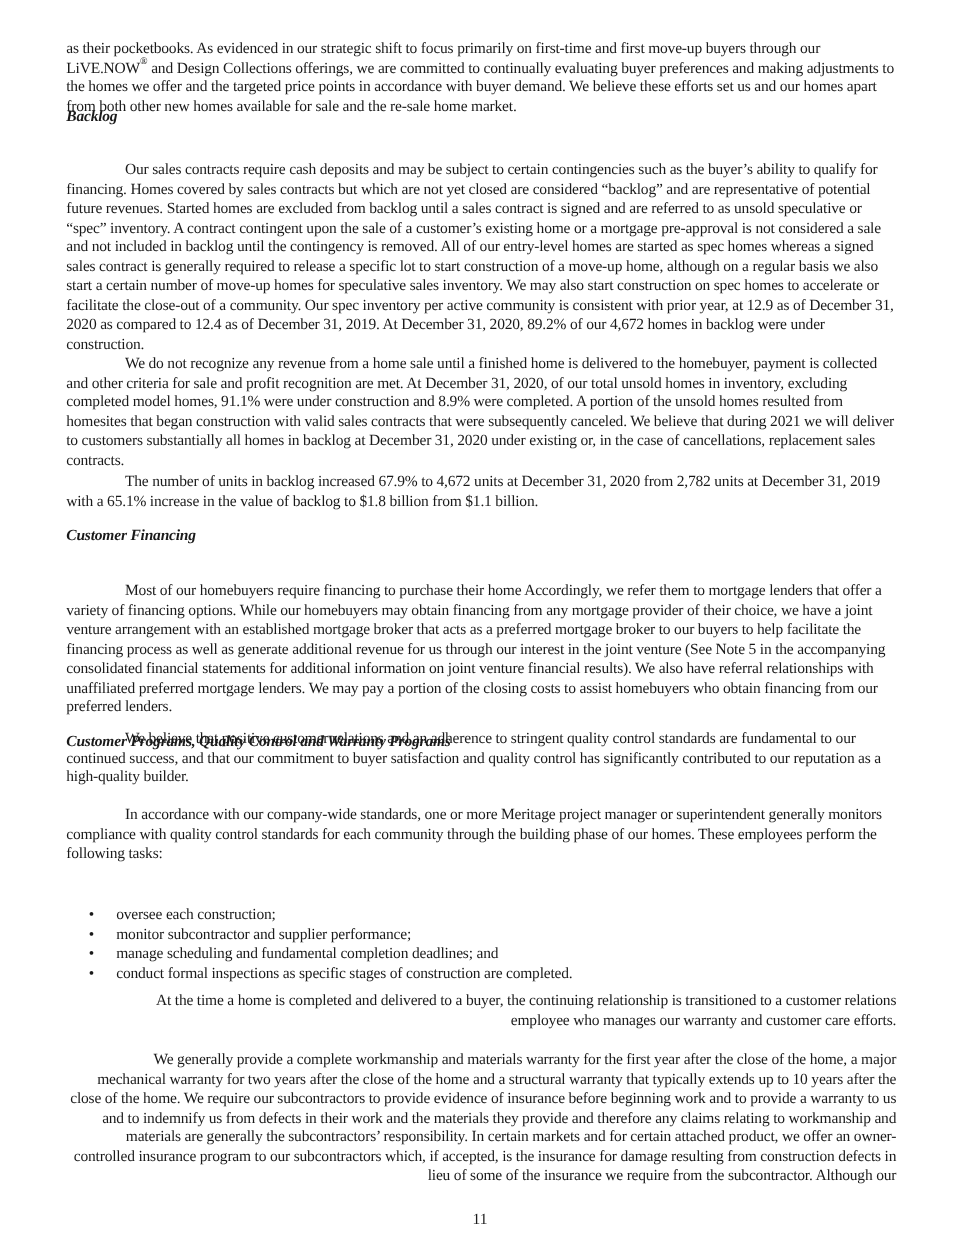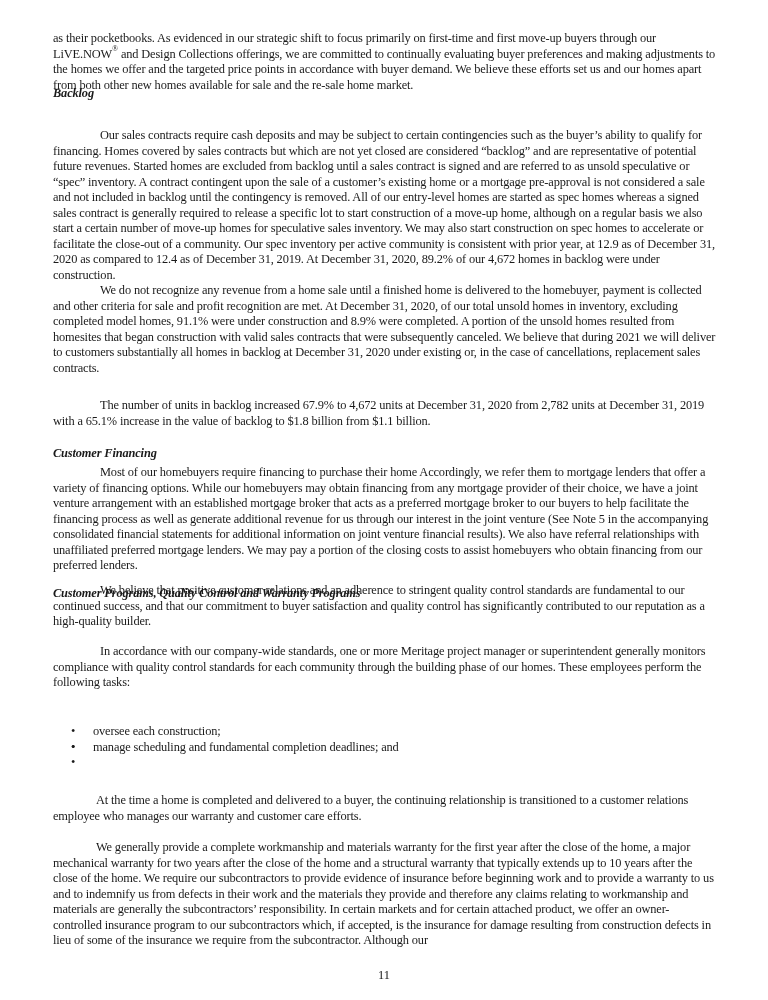--- a/index.html
+++ b/index.html
@@ -2,21 +2,21 @@
 <html><head>
 <meta charset="utf-8">
 <style>
   html, body { margin: 0; padding: 0; background: #ffffff; }
   body { width: 768px; height: 1000px; position: relative; overflow: hidden;
          font-family: "Liberation Serif", "DejaVu Serif", serif; color: #1a1a1a; }
   .page { position: absolute; left: 53px; width: 664px; top: 0; }
   .blk { position: absolute; left: 0; width: 664px; font-size: 12.4px; line-height: 15.5px;
          letter-spacing: -0.15px; }
   .indent { text-indent: 47px; }
-  .indent-sm { text-indent: 43px; }
+  .indent-sm { text-indent: 43px; text-align: right; }
   .heading { font-style: italic; font-weight: bold; }
   sup { font-size: 8px; line-height: 0; position: relative; top: -1px; }
   .bullets { list-style: none; margin: 0; padding: 0; }
   .bullets li { position: relative; padding-left: 40px; }
   .bullets li .dot { position: absolute; left: 18px; }
   .pagenum { position: absolute; top: 968px; left: 0; width: 768px; text-align: center;
              font-size: 12.4px; }
 </style>
 </head>
 <body>
@@ -24,37 +24,37 @@
 <div class="page">
 
   <div class="blk" style="top:31px;"><span>as their pocketbooks. As evidenced in our strategic shift to focus primarily on first-time and first move-up buyers through our LiVE.NOW</span><sup>®</sup><span>  and Design Collections offerings, we are committed to continually evaluating buyer preferences and making adjustments to the homes we offer and the targeted price points in accordance with buyer demand. We believe these efforts set us and our homes apart from both other new homes available for sale and the re-sale home market.</span></div>
 
   <div class="blk heading" style="top:86px;">Backlog</div>
 
   <div class="blk indent" style="top:128px;">Our sales contracts require cash deposits and may be subject to certain contingencies such as the buyer’s ability to qualify for financing. Homes covered by sales contracts but which are not yet closed are considered “backlog” and are representative of potential future revenues. Started homes are excluded from backlog until a sales contract is signed and are referred to as unsold speculative or “spec” inventory. A contract contingent upon the sale of a customer’s existing home or a mortgage pre-approval is not considered a sale and not included in backlog until the contingency is removed. All of our entry-level homes are started as spec homes whereas a signed sales contract is generally required to release a specific lot to start construction of a move-up home, although on a regular basis we also start a certain number of move-up homes for speculative sales inventory. We may also start construction on spec homes to accelerate or facilitate the close-out of a community. Our spec inventory per active community is consistent with prior year, at 12.9 as of December 31, 2020 as compared to 12.4 as of December 31, 2019. At December 31, 2020, 89.2% of our 4,672 homes in backlog were under construction.</div>
 
   <div class="blk indent" style="top:283px;">We do not recognize any revenue from a home sale until a finished home is delivered to the homebuyer, payment is collected and other criteria for sale and profit recognition are met. At December 31, 2020, of our total unsold homes in inventory, excluding completed model homes, 91.1% were under construction and 8.9% were completed. A portion of the unsold homes resulted from homesites that began construction with valid sales contracts that were subsequently canceled. We believe that during 2021 we will deliver to customers substantially all homes in backlog at December 31, 2020 under existing or, in the case of cancellations, replacement sales contracts.</div>
 
-  <div class="blk indent" style="top:398px;">The number of units in backlog increased 67.9% to 4,672 units at December 31, 2020 from 2,782 units at December 31, 2019 with a 65.1% increase in the value of backlog to $1.8 billion from $1.1 billion.</div>
+  <div class="blk indent" style="top:378px;">The number of units in backlog increased 67.9% to 4,672 units at December 31, 2020 from 2,782 units at December 31, 2019 with a 65.1% increase in the value of backlog to $1.8 billion from $1.1 billion.</div>
 
-  <div class="blk heading" style="top:446px;font-family:Liberation Serif, serif;">Customer Financing</div>
+  <div class="blk heading" style="top:421px;font-family:Liberation Serif, serif;">Customer Financing</div>
 
   <div class="blk indent" style="top:465px;">Most of our homebuyers require financing to purchase their home Accordingly, we refer them to mortgage lenders that offer a variety of financing options. While our homebuyers may obtain financing from any mortgage provider of their choice, we have a joint venture arrangement with an established mortgage broker that acts as a preferred mortgage broker to our buyers to help facilitate the financing process as well as generate additional revenue for us through our interest in the joint venture (See Note 5 in the accompanying consolidated financial statements for additional information on joint venture financial results). We also have referral relationships with unaffiliated preferred mortgage lenders. We may pay a portion of the closing costs to assist homebuyers who obtain financing from our preferred lenders.</div>
 
   <div class="blk heading" style="top:586px;">Customer Programs, Quality Control and Warranty Programs</div>
 
   <div class="blk indent" style="top:583px;">We believe that positive customer relations and an adherence to stringent quality control standards are fundamental to our continued success, and that our commitment to buyer satisfaction and quality control has significantly contributed to our reputation as a high-quality builder.</div>
 
   <div class="blk indent" style="top:644px;">In accordance with our company-wide standards, one or more Meritage project manager or superintendent generally monitors compliance with quality control standards for each community through the building phase of our homes. These employees perform the following tasks:</div>
 
   <ul class="blk bullets" style="top:724px;">
     <li><span class="dot">•</span><span>oversee each construction;</span></li>
-    <li><span class="dot">•</span></li>
+    <li><span class="dot">•</span><span>monitor subcontractor and supplier performance;</span></li>
     <li><span class="dot">•</span><span>manage scheduling and fundamental completion deadlines; and</span></li>
-    <li><span class="dot">•</span></li>
+    <li><span class="dot">•</span><span>conduct formal inspections as specific stages of construction are completed.</span></li>
   </ul>
 
   <div class="blk indent-sm" style="top:793px;">At the time a home is completed and delivered to a buyer, the continuing relationship is transitioned to a customer relations employee who manages our warranty and customer care efforts.</div>
 
   <div class="blk indent-sm" style="top:840px;">We generally provide a complete workmanship and materials warranty for the first year after the close of the home, a major mechanical warranty for two years after the close of the home and a structural warranty that typically extends up to 10 years after the close of the home. We require our subcontractors to provide evidence of insurance before beginning work and to provide a warranty to us and to indemnify us from defects in their work and the materials they provide and therefore any claims relating to workmanship and materials are generally the subcontractors’ responsibility. In certain markets and for certain attached product, we offer an owner-controlled insurance program to our subcontractors which, if accepted, is the insurance for damage resulting from construction defects in lieu of some of the insurance we require from the subcontractor. Although our</div>
 
 </div>
 
 <div class="pagenum">11</div>
 

